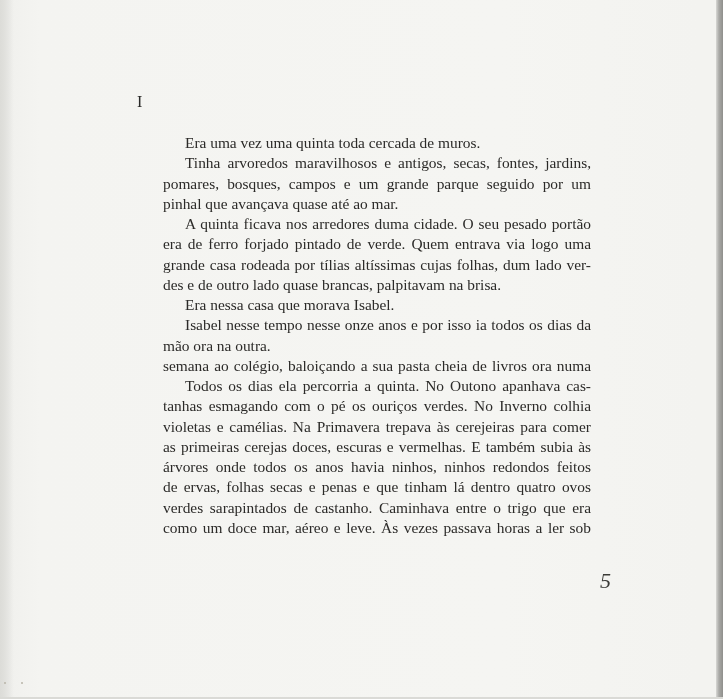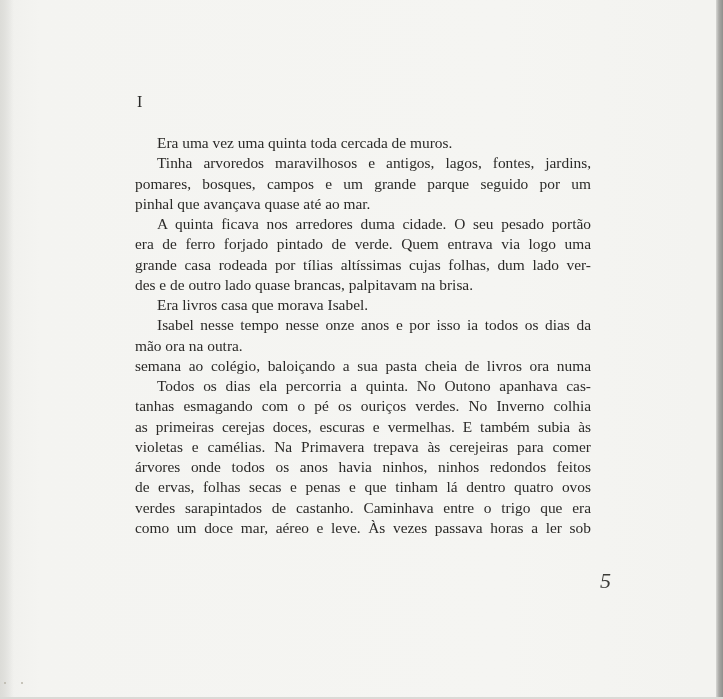--- a/index.html
+++ b/index.html
@@ -62,20 +62,21 @@
       color: #2b2a28;
       text-align: justify;
       -webkit-font-smoothing: antialiased;
     }
     .line {
       display: block;
       white-space: nowrap;
       text-align: justify;
       text-align-last: justify;
       height: 20.25px;
+      margin-left: 28px;
     }
     .line.last {
       text-align-last: left;
     }
     .line.indent {
       padding-left: 22px;
     }
     .page-number {
       position: absolute;
       left: 600px;
@@ -102,49 +103,49 @@
 
   <h2 class="chapter">I</h2>
 
   <div class="body-text">
 
     <div>
       <span class="line indent last">Era uma vez uma quinta toda cercada de muros.</span>
     </div>
 
     <div>
-      <span class="line indent">Tinha arvoredos maravilhosos e antigos, lagos, fontes, jardins,</span>
+      <span class="line indent">Tinha arvoredos maravilhosos e antigos, secas, fontes, jardins,</span>
       <span class="line">pomares, bosques, campos e um grande parque seguido por um</span>
       <span class="line last">pinhal que avançava quase até ao mar.</span>
     </div>
 
     <div>
       <span class="line indent">A quinta ficava nos arredores duma cidade. O seu pesado portão</span>
       <span class="line">era de ferro forjado pintado de verde. Quem entrava via logo uma</span>
       <span class="line">grande casa rodeada por tílias altíssimas cujas folhas, dum lado ver-</span>
       <span class="line last">des e de outro lado quase brancas, palpitavam na brisa.</span>
     </div>
 
     <div>
-      <span class="line indent last">Era livros casa que morava Isabel.</span>
+      <span class="line indent last">Era nessa casa que morava Isabel.</span>
     </div>
 
     <div>
       <span class="line indent">Isabel nesse tempo nesse onze anos e por isso ia todos os dias da</span>
       <span class="line last">mão ora na outra.</span>
       <span class="line">semana ao colégio, baloiçando a sua pasta cheia de livros ora numa</span>
     </div>
 
 
 
     <div>
       <span class="line indent">Todos os dias ela percorria a quinta. No Outono apanhava cas-</span>
       <span class="line">tanhas esmagando com o pé os ouriços verdes. No Inverno colhia</span>
+      <span class="line">violetas e camélias. Na Primavera trepava às cerejeiras para comer</span>
       <span class="line">as primeiras cerejas doces, escuras e vermelhas. E também subia às</span>
-      <span class="line">violetas e camélias. Na Primavera trepava às cerejeiras para comer</span>
       <span class="line">árvores onde todos os anos havia ninhos, ninhos redondos feitos</span>
       <span class="line">de ervas, folhas secas e penas e que tinham lá dentro quatro ovos</span>
       <span class="line">verdes sarapintados de castanho. Caminhava entre o trigo que era</span>
       <span class="line">como um doce mar, aéreo e leve. Às vezes passava horas a ler sob</span>
     </div>
   </div>
 
   <div class="page-number">5</div>
 
   <span class="speck" style="left:4px;top:682px;"></span>

